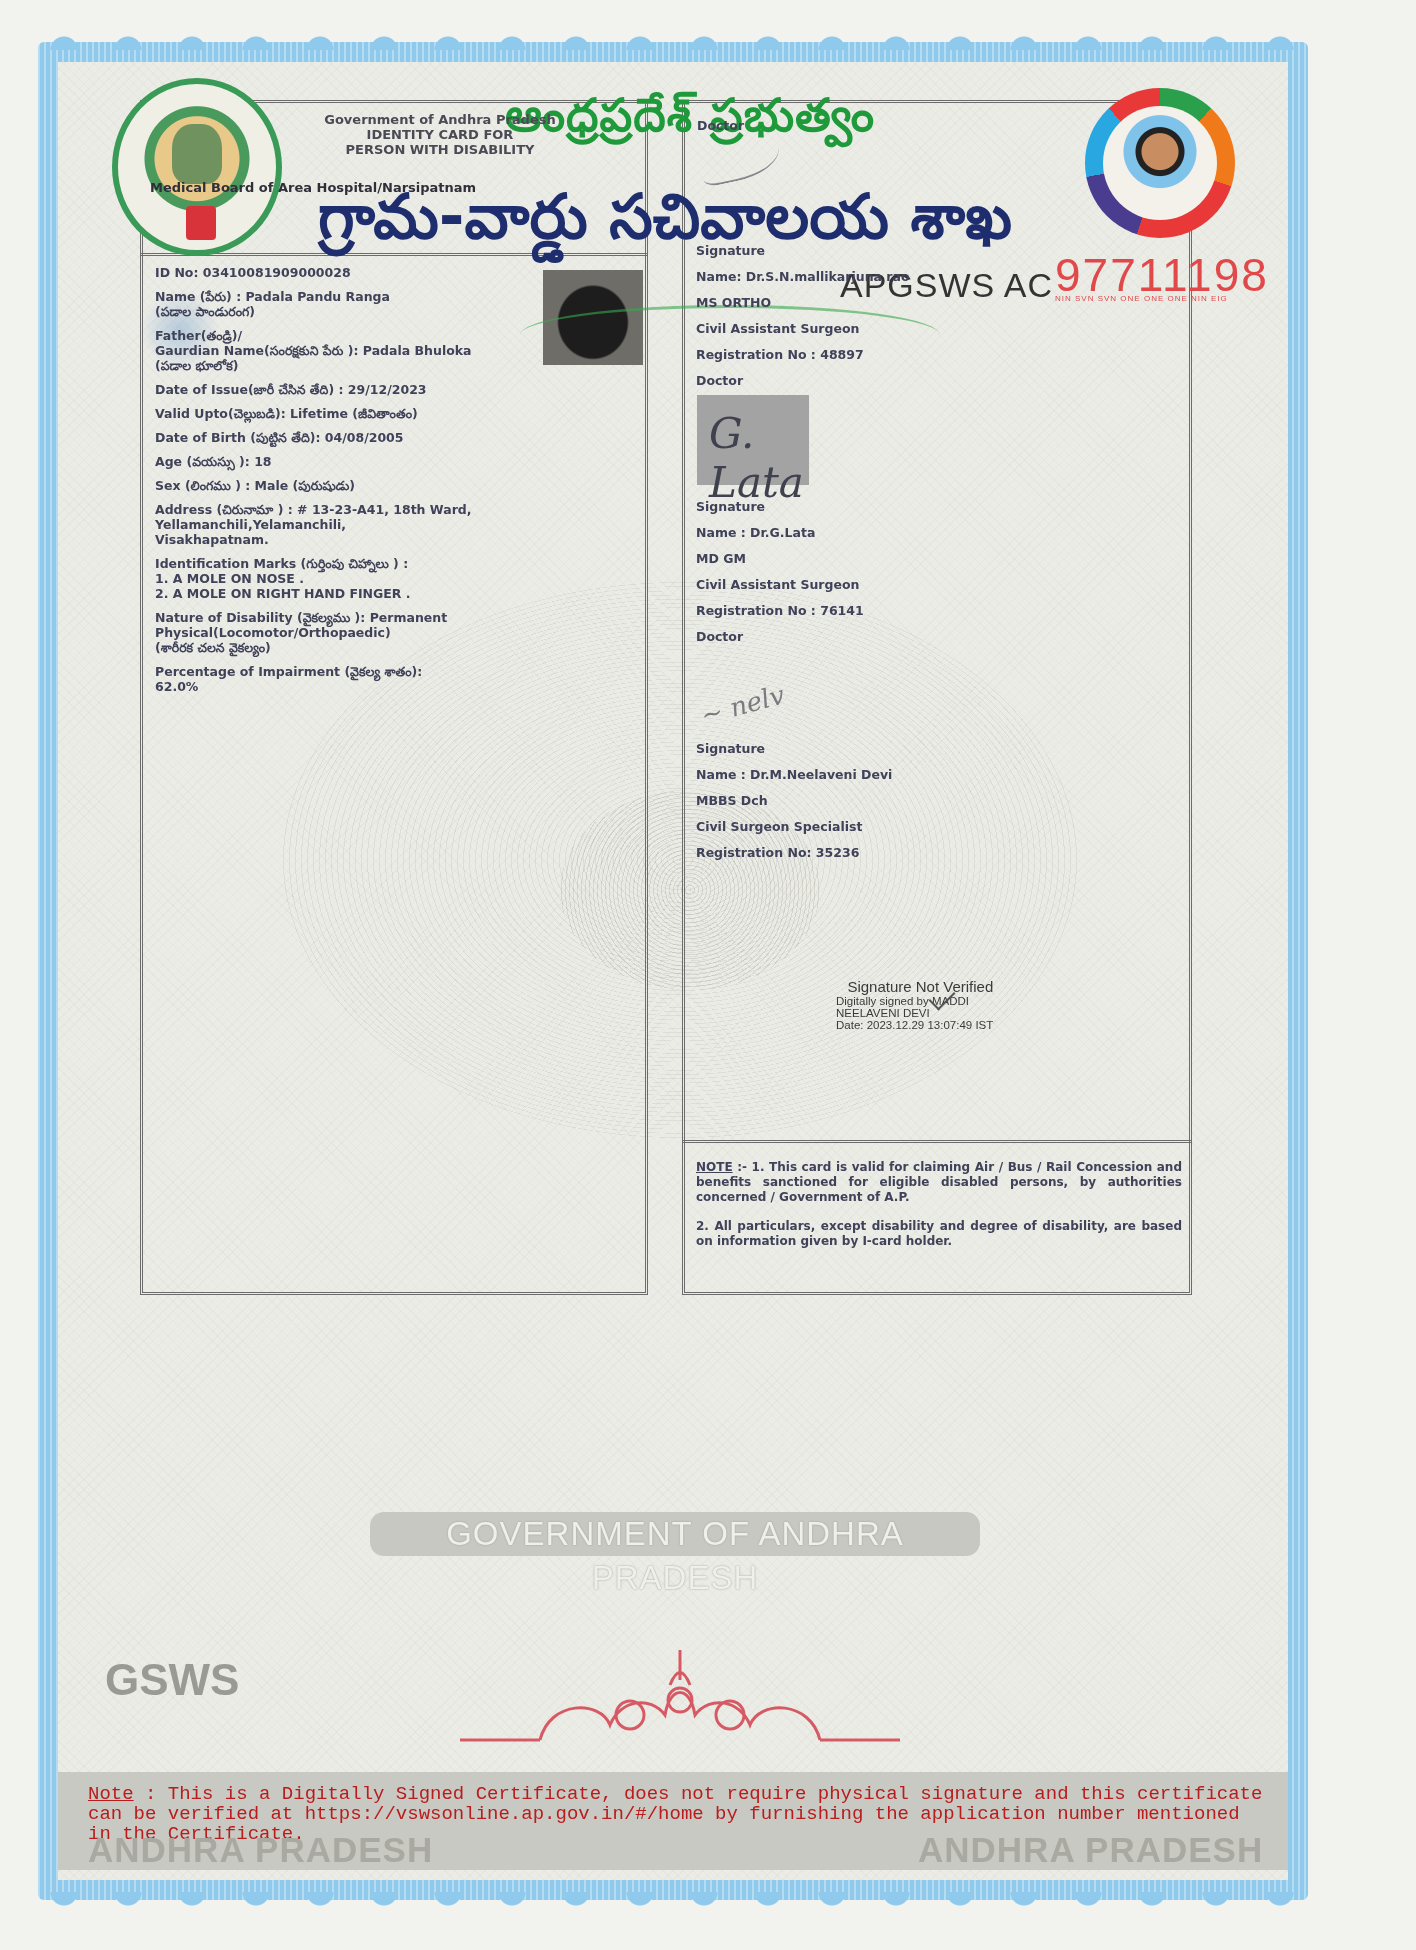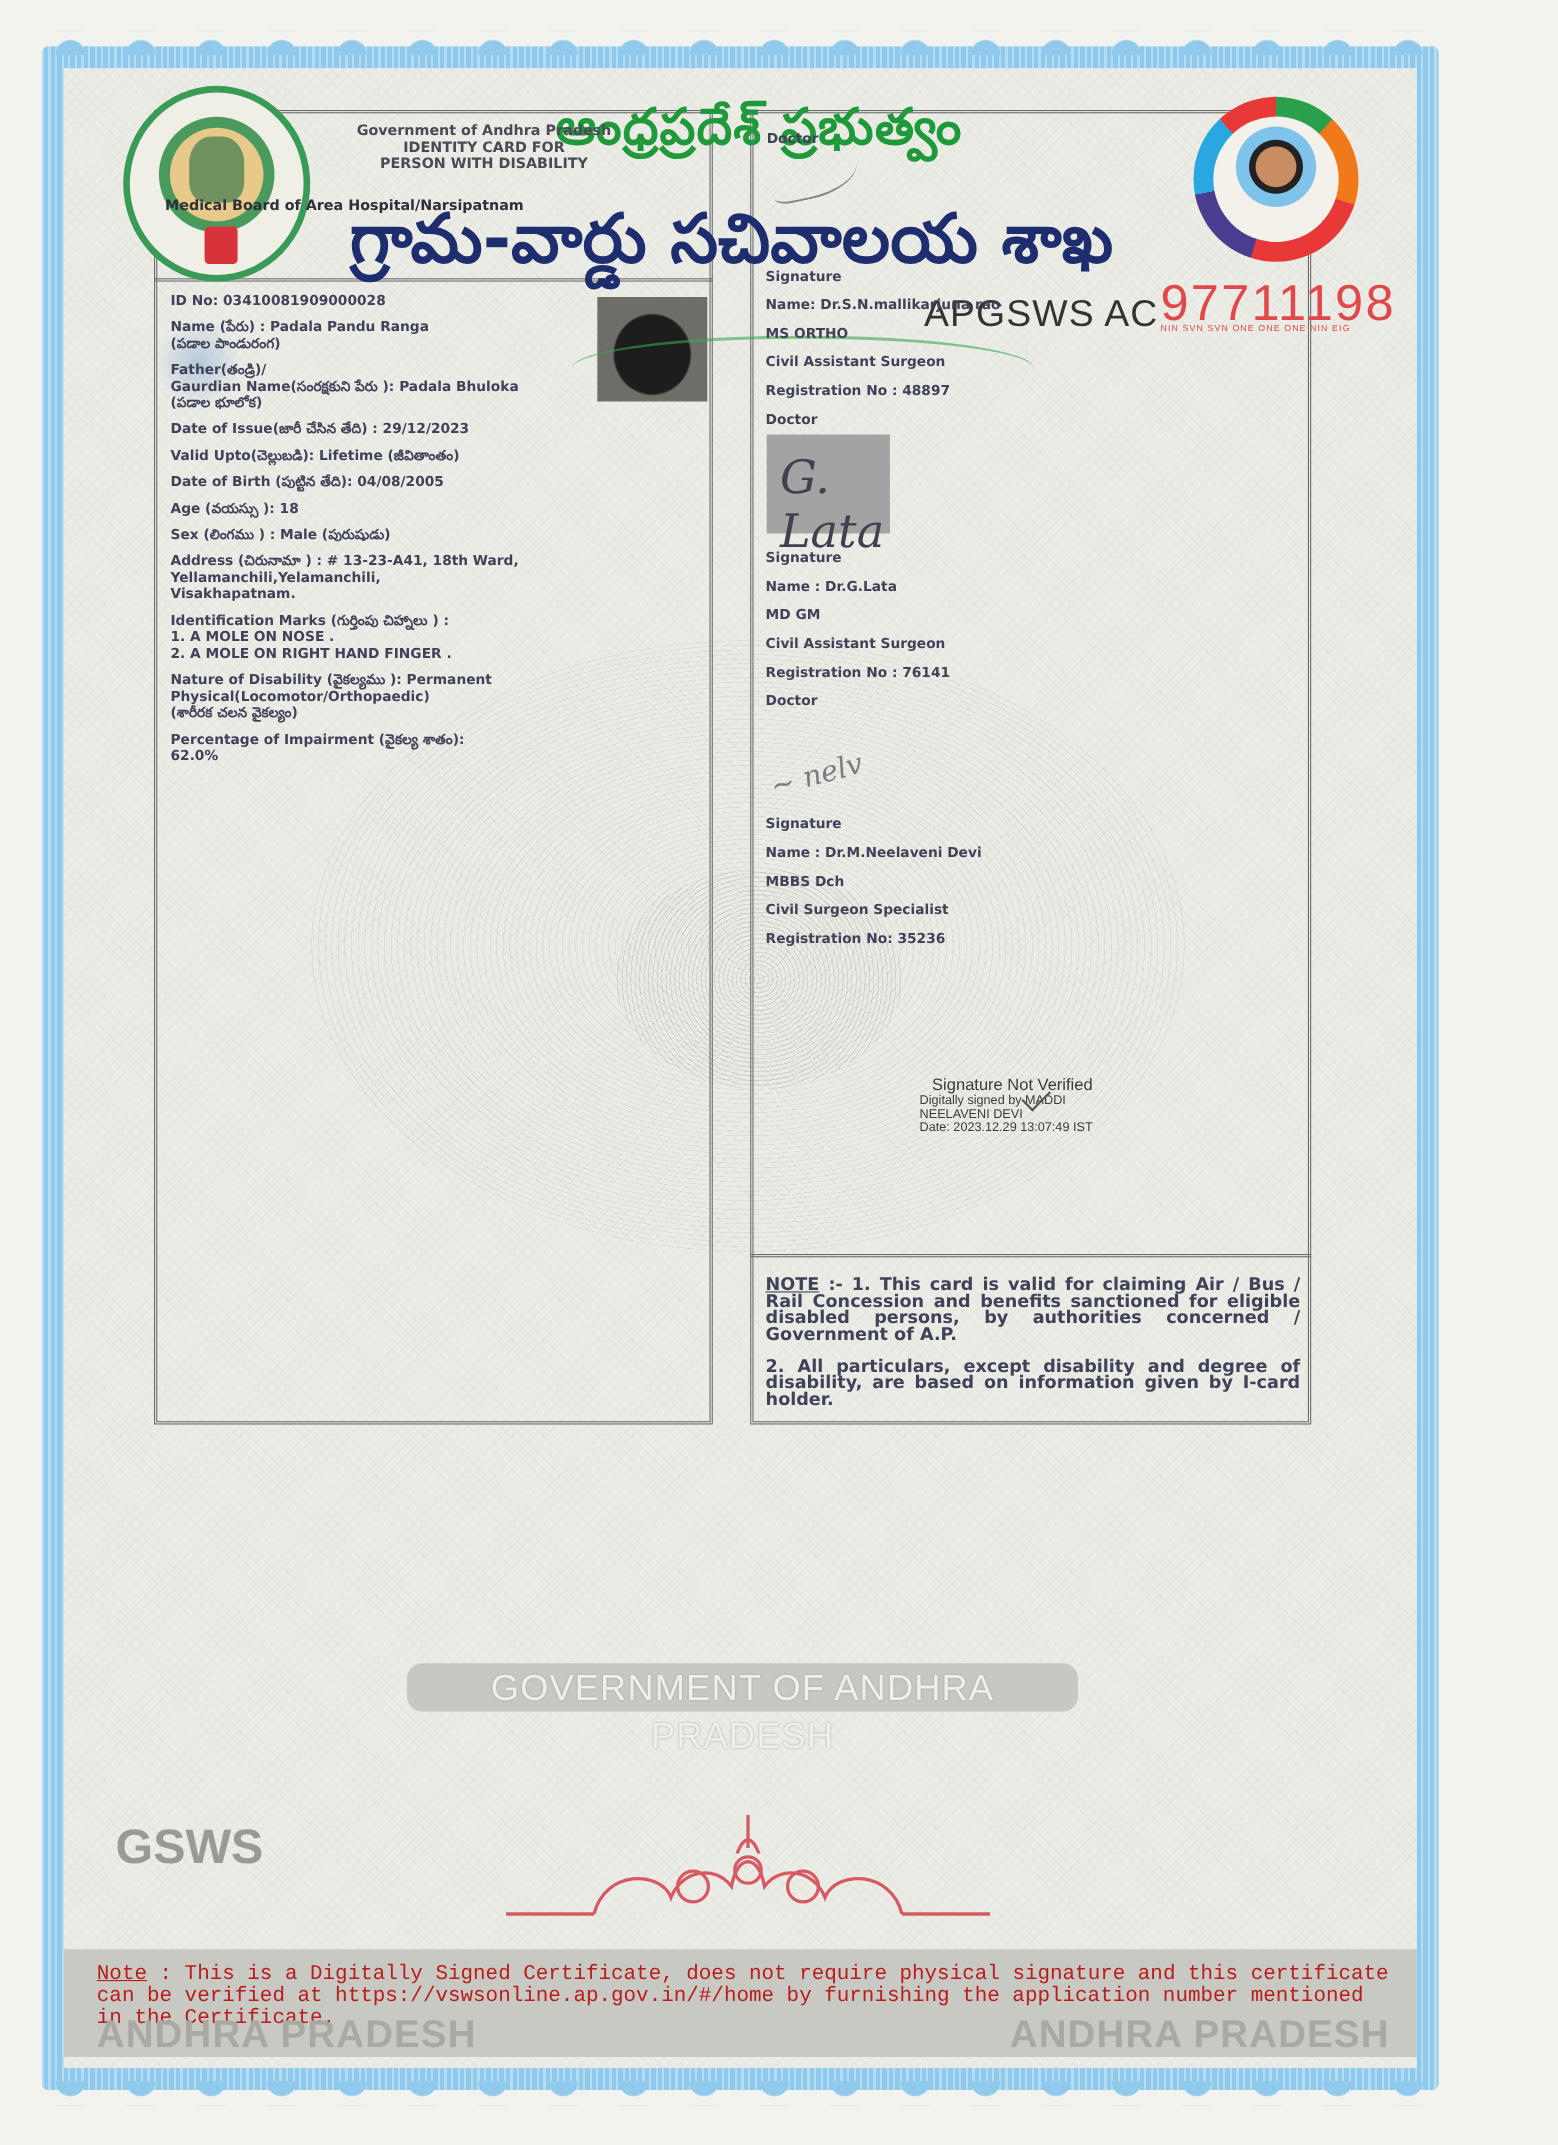--- a/index.html
+++ b/index.html
@@ -122,21 +122,21 @@
   .doctors { position: absolute; left: 696px; top: 243px; width: 470px; font-size: 12.5px; font-weight: bold; color: #3f4258; }
   .doctors .ln { line-height: 15px; margin-bottom: 11px; }
   .sig-top { position: absolute; left: 700px; top: 140px; width: 80px; height: 40px; border-bottom: 2px solid #5c5d6a; border-radius: 0 0 60% 20%; transform: rotate(-12deg); opacity: .7; }
   .sig-box { position: absolute; left: 697px; top: 395px; width: 112px; height: 90px; background: #a3a3a3; }
   .sig-box span { position:absolute; left:12px; top:14px; font-size: 42px; font-family: "DejaVu Serif", serif; font-style: italic; color: #40414e; }
   .sig-three { position: absolute; left: 700px; top: 690px; font-size: 26px; font-family: "DejaVu Serif", serif; font-style: italic; color: #7a7a80; transform: rotate(-15deg); }
   .dsig { position: absolute; left: 836px; top: 978px; font-family: "Liberation Sans", sans-serif; color: #3a3a3a; }
   .dsig .t1 { font-size: 15px; text-align: right; }
   .dsig .t2 { font-size: 11.5px; line-height: 12px; }
   .tick { position: absolute; left: 930px; top: 990px; width: 24px; height: 14px; border-left: 2px solid #555; border-bottom: 2px solid #555; transform: rotate(-45deg); }
-  .note-text { position: absolute; left: 696px; top: 1160px; width: 486px; font-size: 16px; font-weight: bold; color: #3f4258; text-align: justify; line-height: 15px; }
+  .note-text { position: absolute; left: 696px; top: 1160px; width: 486px; font-size: 12px; font-weight: bold; color: #3f4258; text-align: justify; line-height: 15px; }
   .note-text u { text-decoration: underline; }
   .note-text .p2 { margin-top: 14px; }
   .govt-banner {
     position: absolute; left: 370px; top: 1512px; width: 610px; height: 44px;
     background: #c8c8c2; border-radius: 14px;
     font-family: "Liberation Sans", sans-serif; font-size: 33px; color: #f0f0ea; text-align: center; line-height: 44px; letter-spacing: 1px;
     text-shadow: 0 0 2px #9c9c96;
   }
   .gsws { position: absolute; left: 105px; top: 1655px; font-size: 44px; font-weight: bold; color: #9a9a94; font-family: "Liberation Sans", sans-serif; }
   .ornament { position: absolute; left: 400px; top: 1640px; width: 560px; height: 120px; }

